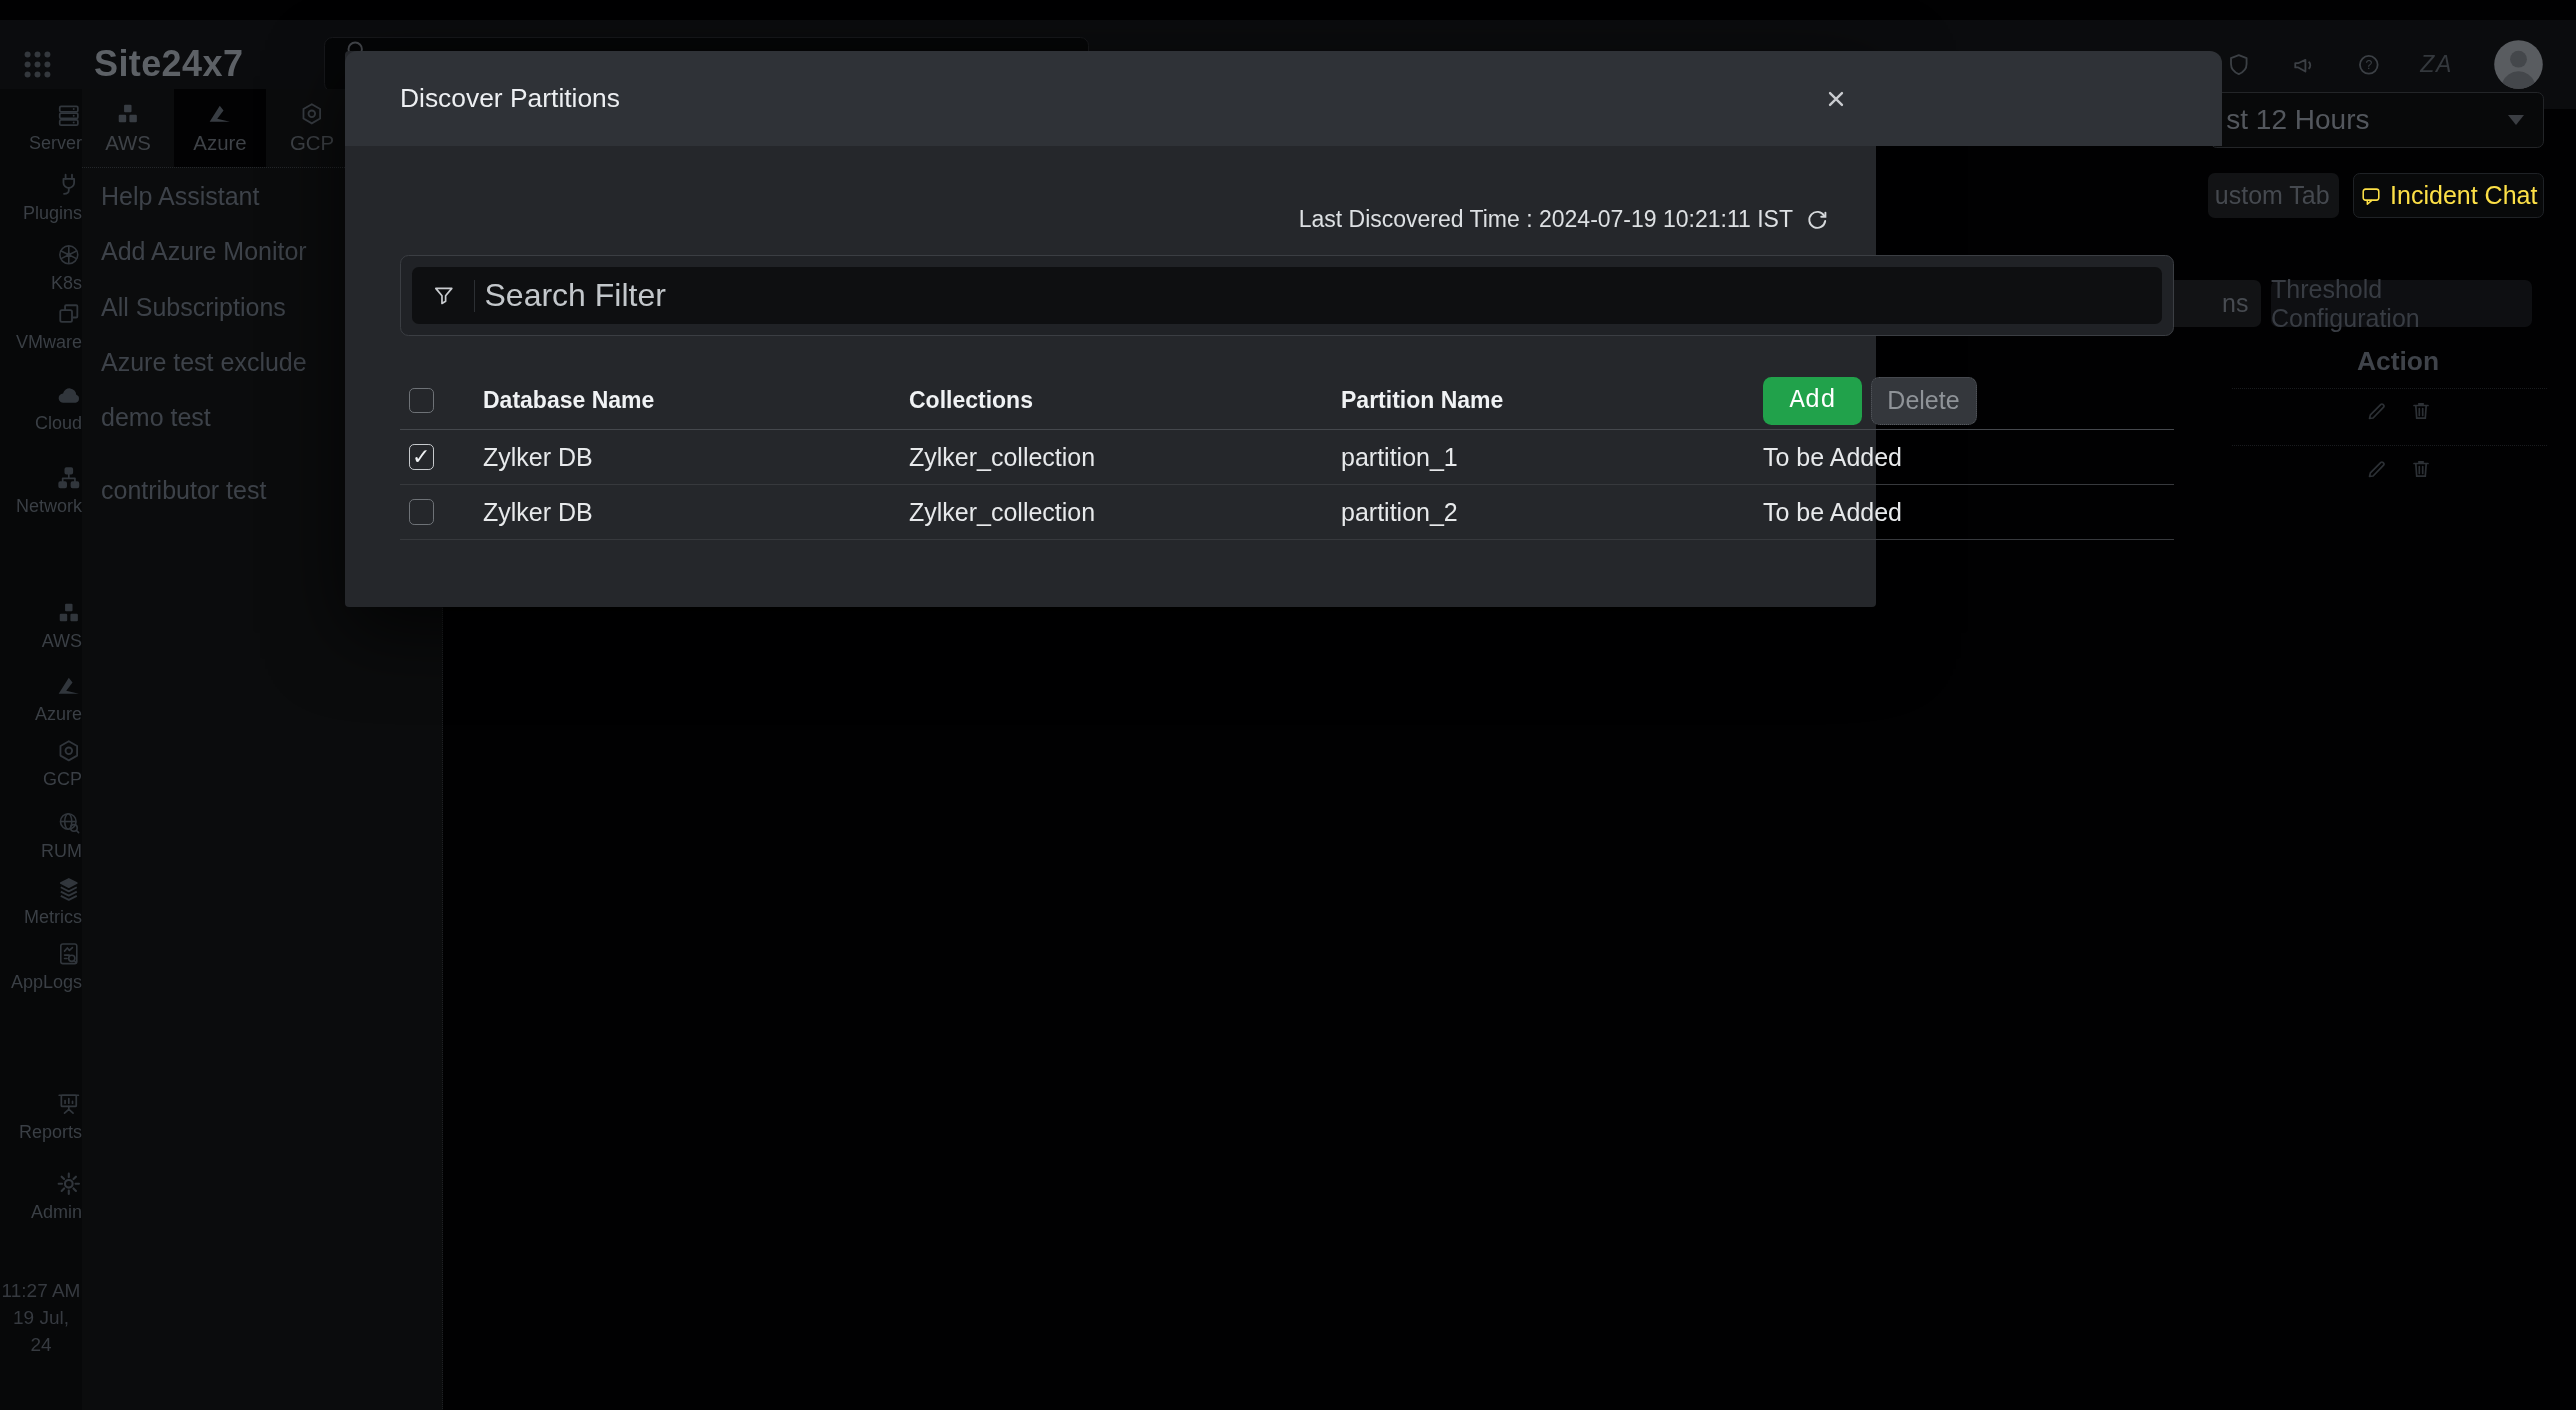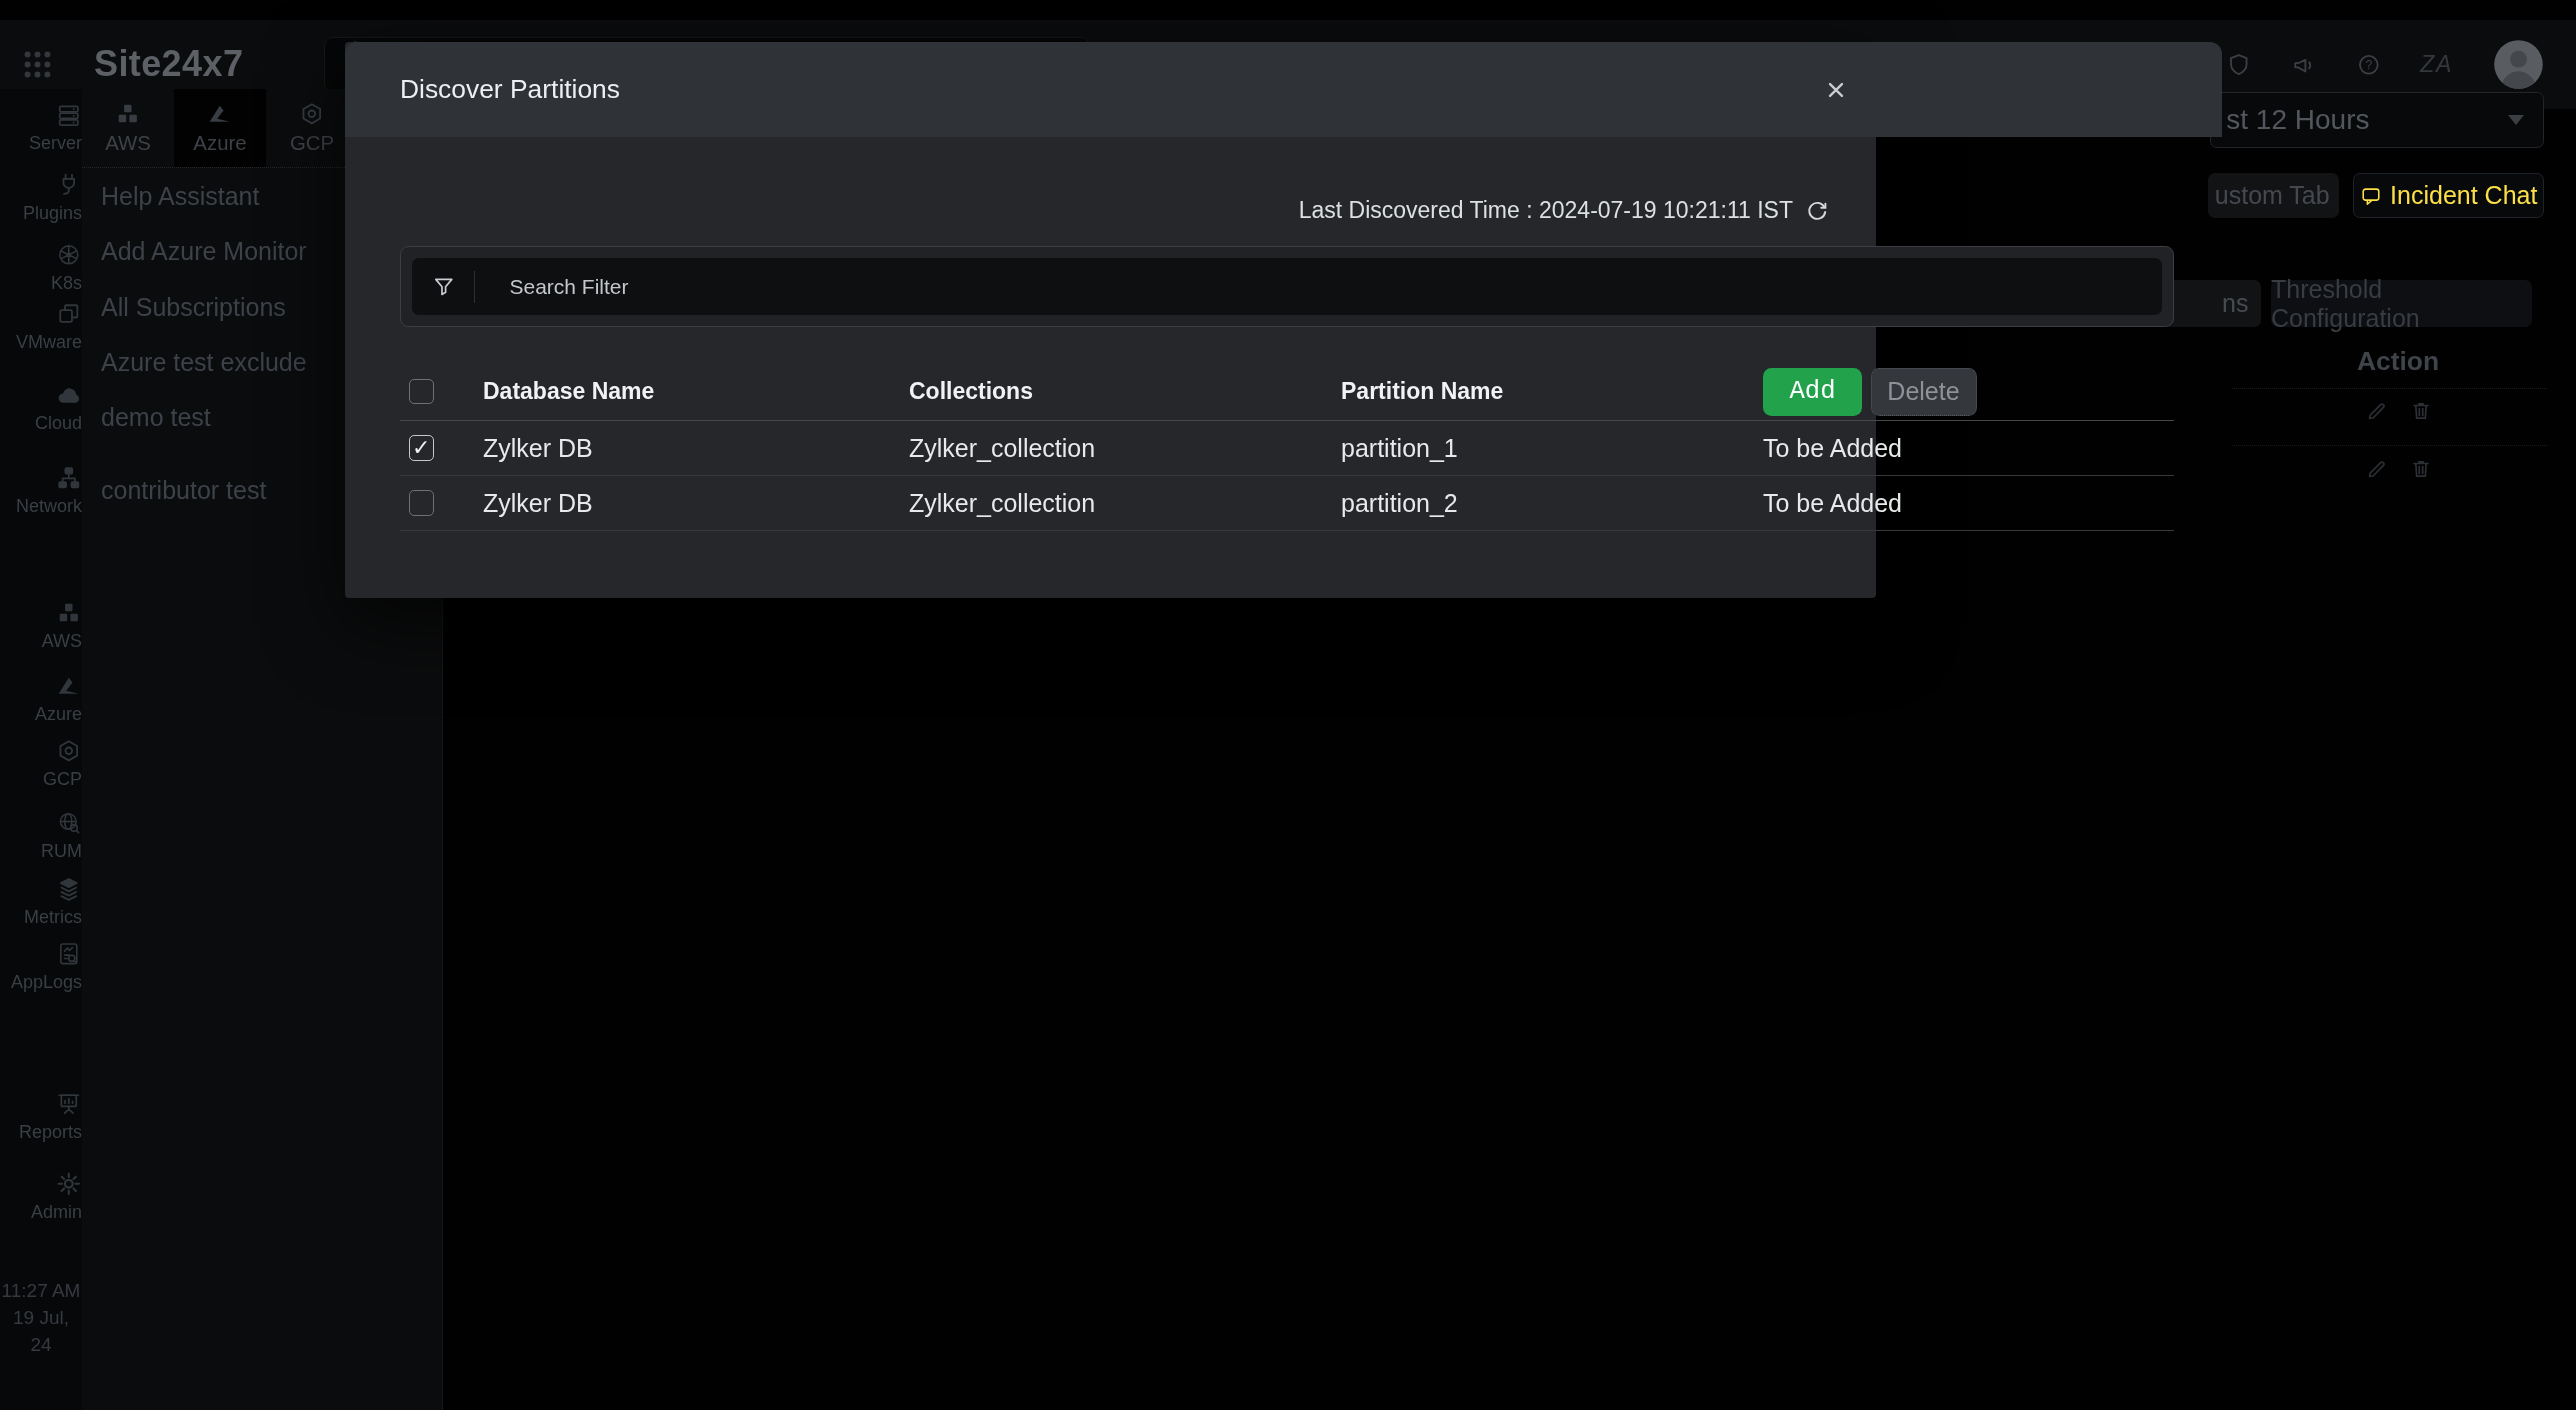--- a/index.html
+++ b/index.html
@@ -65,38 +65,38 @@
   .bg-tab { position:absolute; top:280px; height:47px; border-radius:6.8px; font-size:25px;
             display:flex; align-items:center; }
   .bg-tab-ns { left:2164px; width:97px; background:#121315; color:#474b51; padding-left:58px; }
   .bg-tab-threshold { left:2271px; width:261px; background:#0e0f12; color:#383c43; justify-content:center; }
   .bg-action { position:absolute; left:2300px; top:346px; width:196px; text-align:center;
                font-size:26.4px; font-weight:bold; color:#3f434a; }
   .bg-sep { position:absolute; left:2232px; width:315px; border-top:0.9px dotted #191b1e; }
   .bg-rowicons { position:absolute; left:2365px; display:flex; gap:20.4px; color:#2c3035; }
 
   
-  .modal { position:absolute; left:345px; top:42px; width:1531px; height:556px;
+  .modal { position:absolute; left:345px; top:51px; width:1531px; height:556px;
            border-radius:4px; background:#25272b; box-shadow:0 25.6px 77px rgba(0,0,0,.7); z-index:10; }
   .modal-header { position:absolute; left:0; top:0; width:1877px; height:95px;
                   background:#2f3237; border-radius:12px 12px 0 0;
                   display:flex; align-items:center; padding:0 55px; }
   .modal-title { font-size:26.4px; font-weight:500; color:#edeff2; }
   .modal-close { position:absolute; right:29px; top:37px; width:22px; height:22px; color:#caccd0; cursor:pointer; }
   .discovered { position:absolute; right:47px; top:155px; display:flex; align-items:flex-end; gap:12px;
                 font-size:23px; color:#dde0e3; }
   .refresh { color:#d5d8db; }
   .filterbox { position:absolute; left:55px; top:204px; width:1774px; height:81px;
                background:#202226; border:0.9px solid #3b3e43; border-radius:8.5px; padding:11px; }
   .filter-inner { width:100%; height:57px; background:#0e0f11; border-radius:6.8px;
                   display:flex; align-items:center; }
   .funnel { color:#c9ccd0; margin-left:19px; }
   .f-div { width:0.9px; height:32px; background:#2c2f33; margin-left:17px; }
   .filter-inner input { flex:1; background:transparent; border:none; outline:none;
-                        font-size:21px; color:#f0abfc; padding-left:35px; font-family:inherit; }
+                        font-size:32px; color:#f0abfc; padding-left:10px; font-family:inherit; }
   .filter-inner input::placeholder { color:#c3c7cb; }
 
   .tbl { position:absolute; left:55px; top:321px; width:1774px; }
   .trow { display:grid; grid-template-columns:83px 426px 432px 422px 1fr; align-items:center; }
   .thead { height:58px; border-bottom:1.7px solid #45484d; font-size:23px; font-weight:bold; color:#f0f2f4; }
   .tdata { height:55px; border-bottom:0.9px solid #37393d; font-size:25px; color:#e7e9eb; }
   .cb { width:25.6px; height:25.6px; margin-left:8.5px; border:1.7px solid #6e7277; border-radius:5.1px;
         background:transparent; position:relative; }
   .cb.checked { border-color:#c7cacd; }
   .cb.checked::after { content:"\2713"; position:absolute; left:2.6px; top:-1.7px;

